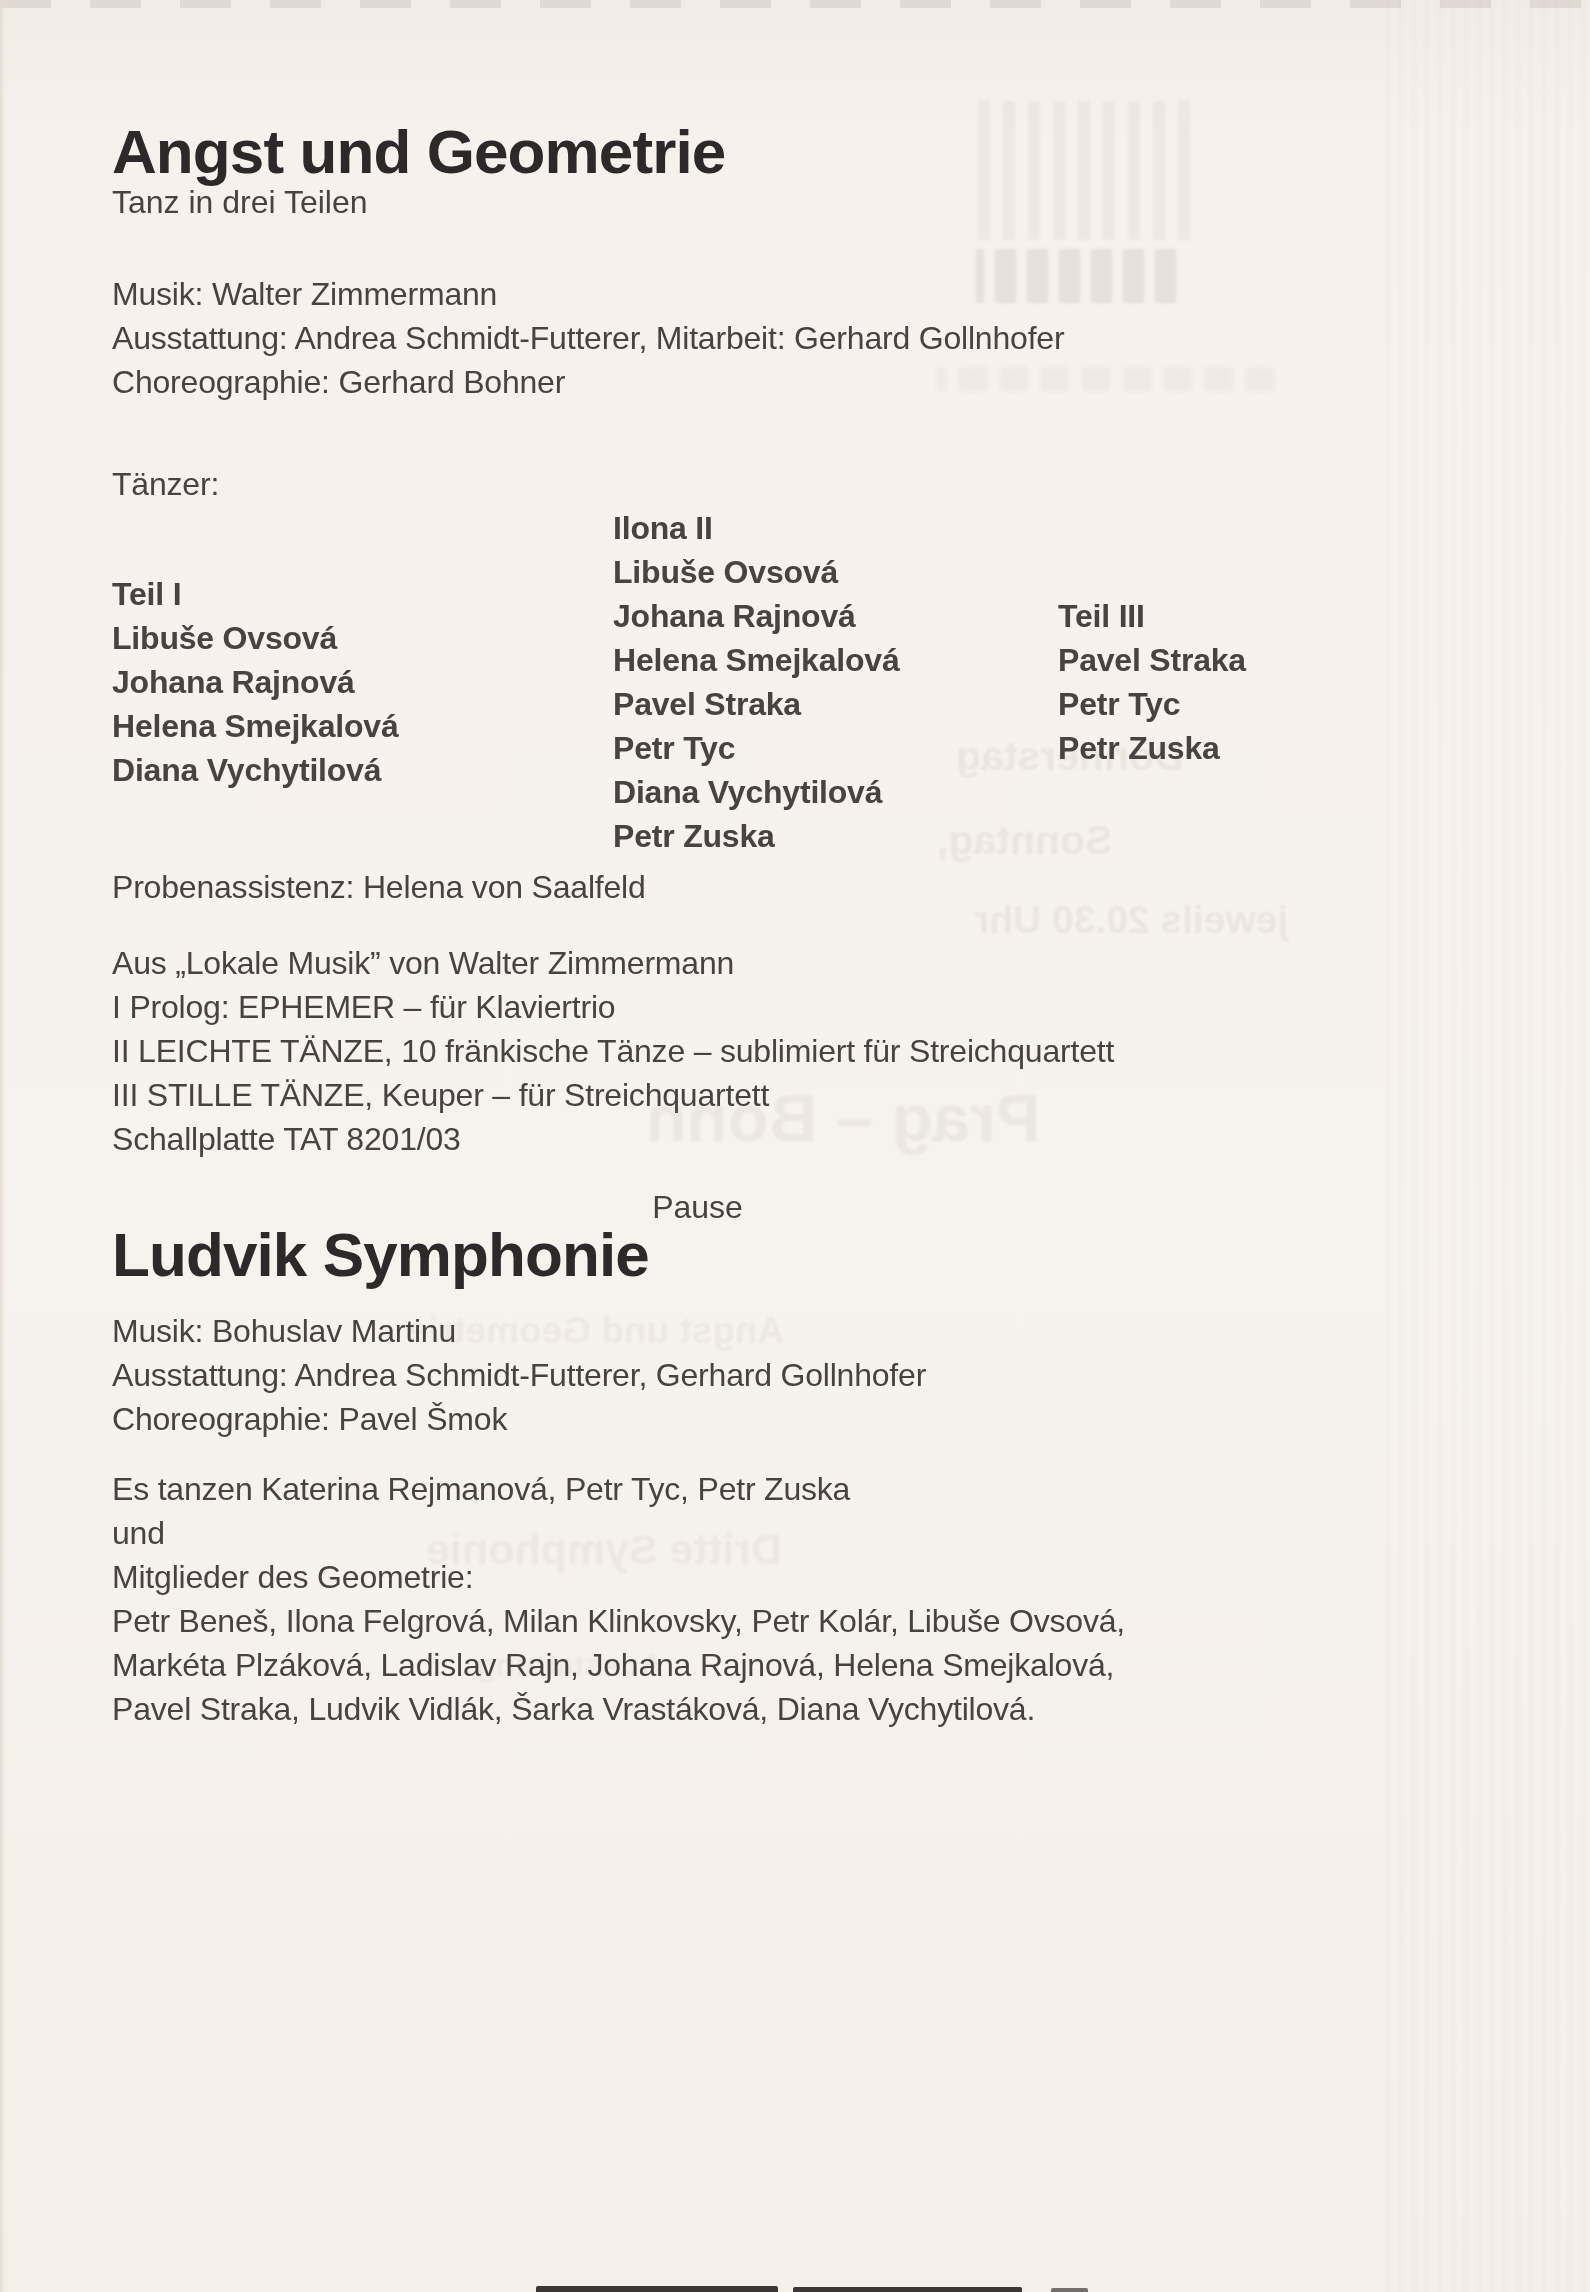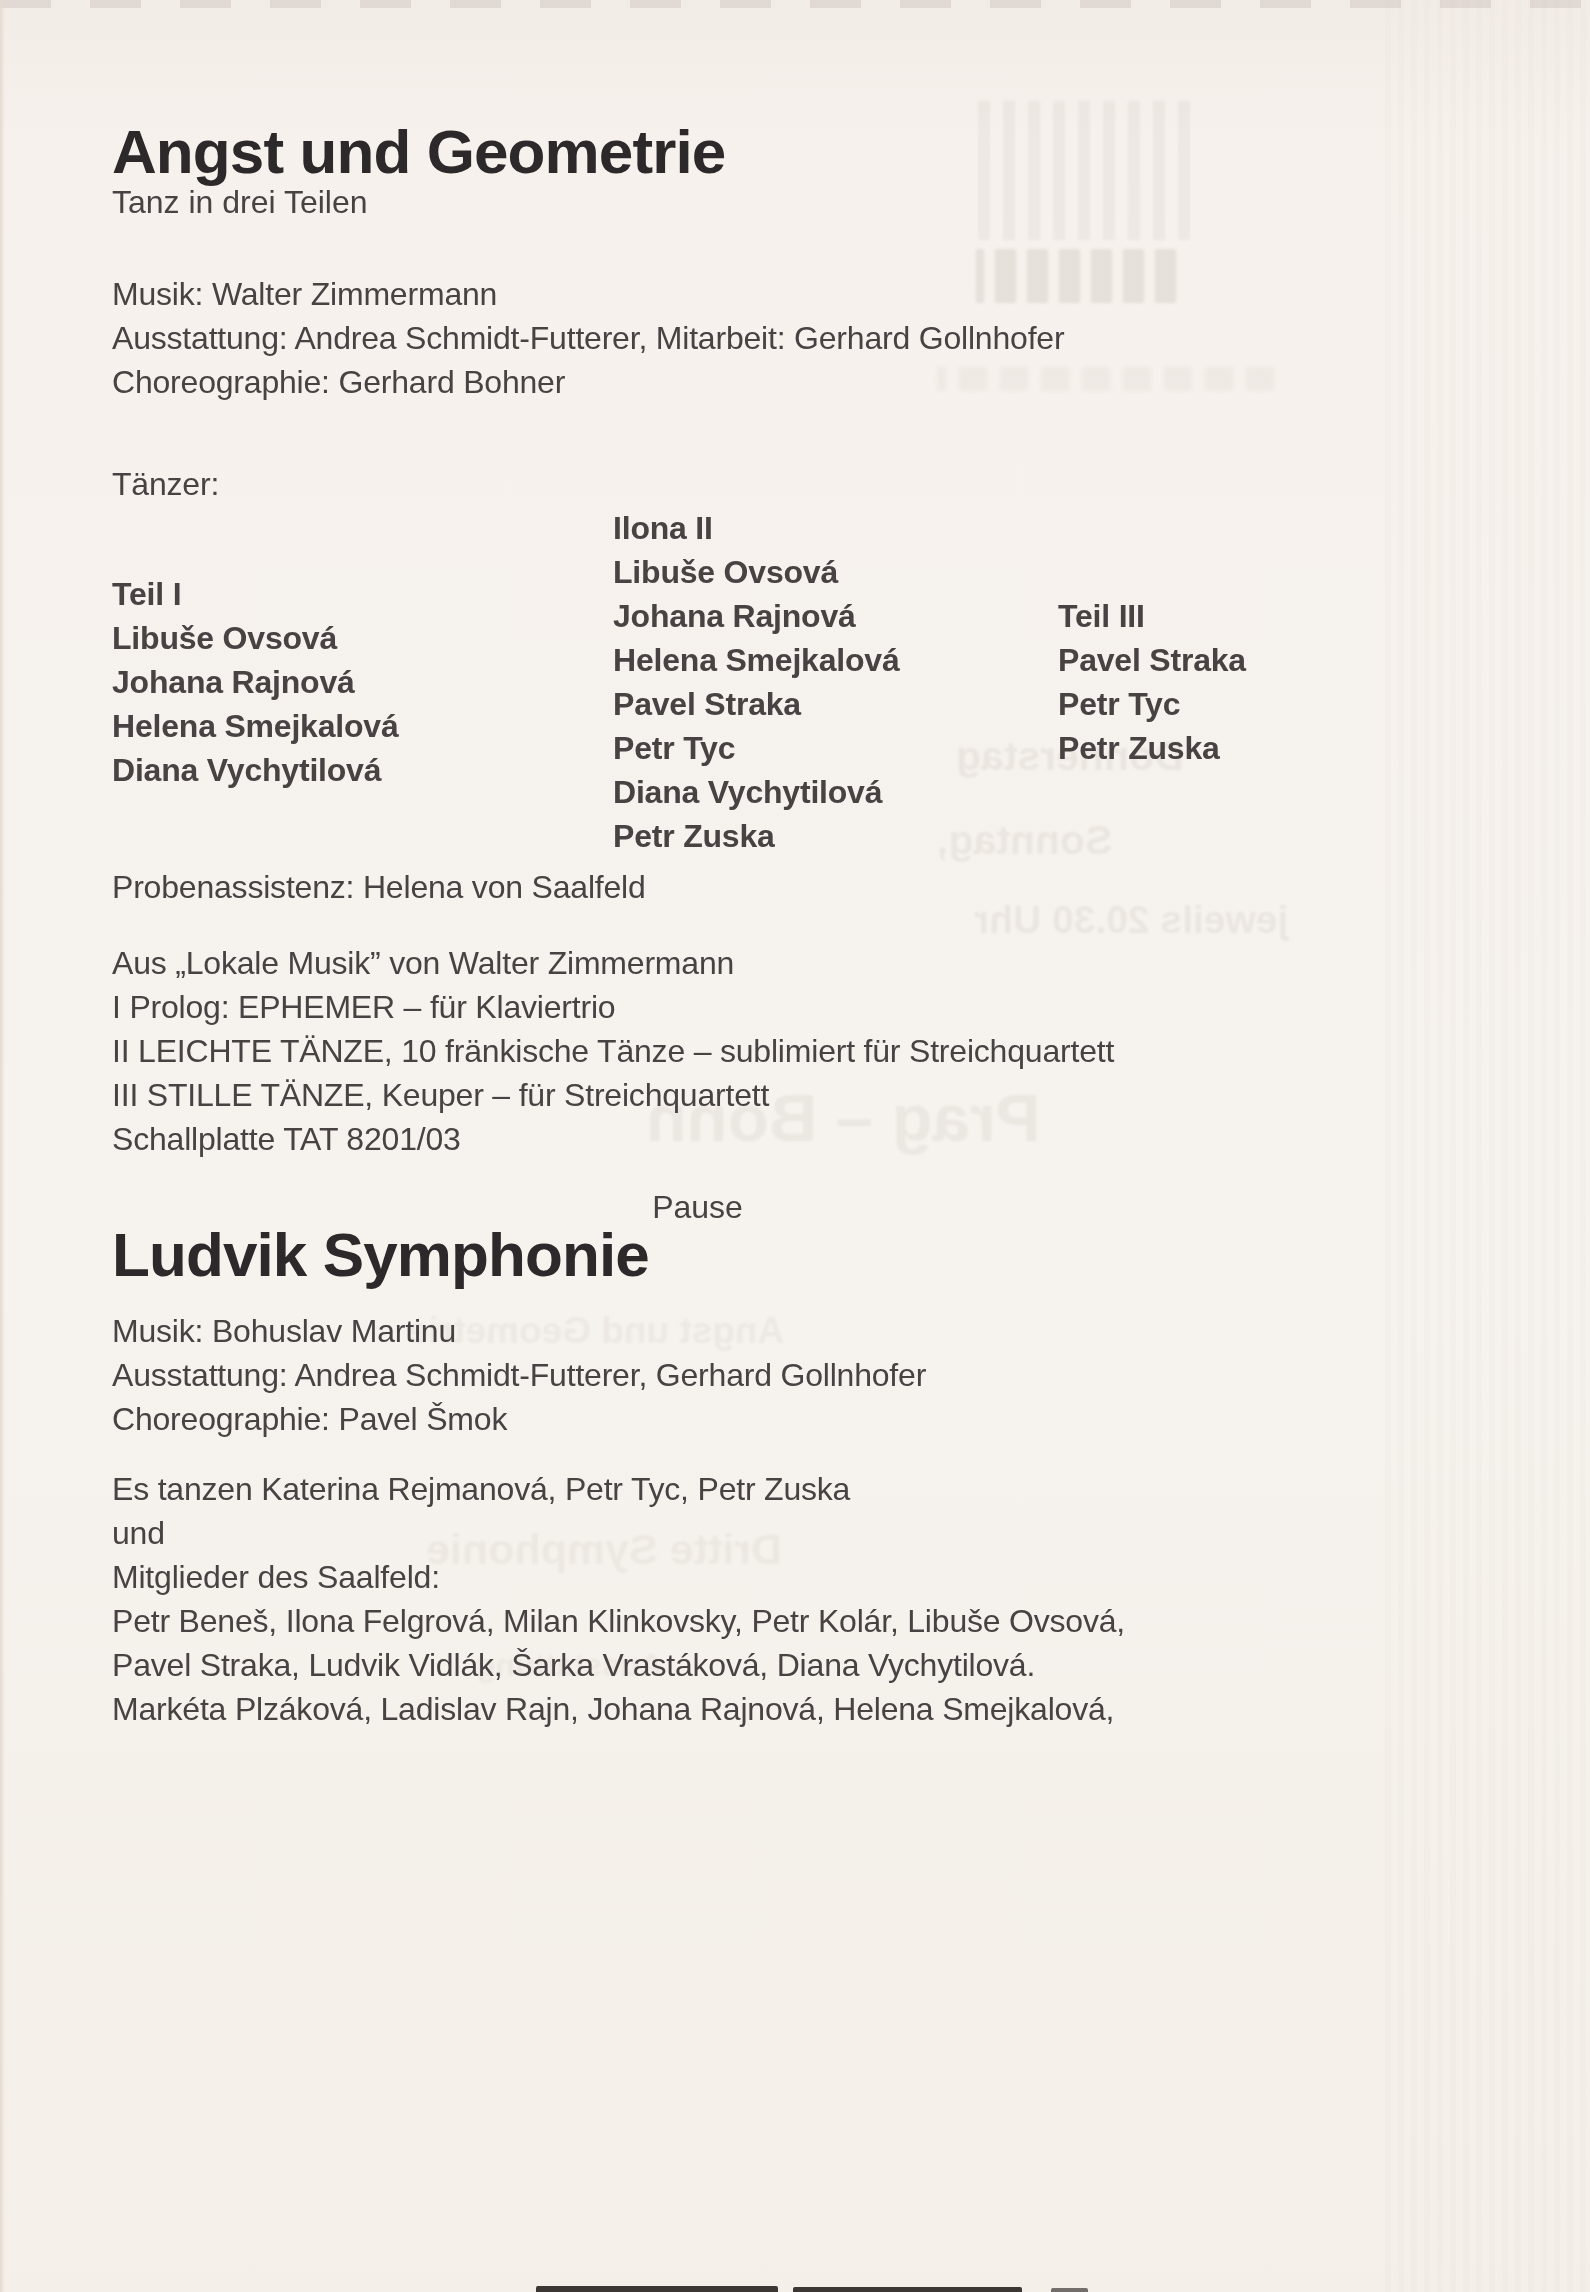--- a/index.html
+++ b/index.html
@@ -162,24 +162,24 @@
 
       <div class="block credits2">
         <p class="line">Musik: Bohuslav Martinu</p>
         <p class="line">Ausstattung: Andrea Schmidt-Futterer, Gerhard Gollnhofer</p>
         <p class="line">Choreographie: Pavel Šmok</p>
       </div>
 
       <div class="block cast-lines">
         <p class="line">Es tanzen Katerina Rejmanová, Petr Tyc, Petr Zuska</p>
         <p class="line">und</p>
-        <p class="line">Mitglieder des Saalfeld:</p>
+        <p class="line">Mitglieder des Geometrie:</p>
         <p class="line">Petr Beneš, Ilona Felgrová, Milan Klinkovsky, Petr Kolár, Libuše Ovsová,</p>
+        <p class="line">Markéta Plzáková, Ladislav Rajn, Johana Rajnová, Helena Smejkalová,</p>
         <p class="line">Pavel Straka, Ludvik Vidlák, Šarka Vrastáková, Diana Vychytilová.</p>
-        <p class="line">Markéta Plzáková, Ladislav Rajn, Johana Rajnová, Helena Smejkalová,</p>
       </div>
     </section>
 
   </main>
 
   <div class="edge-bottom">
     <div class="dash d1"></div>
     <div class="dash d2"></div>
     <div class="dash d3"></div>
   </div>

